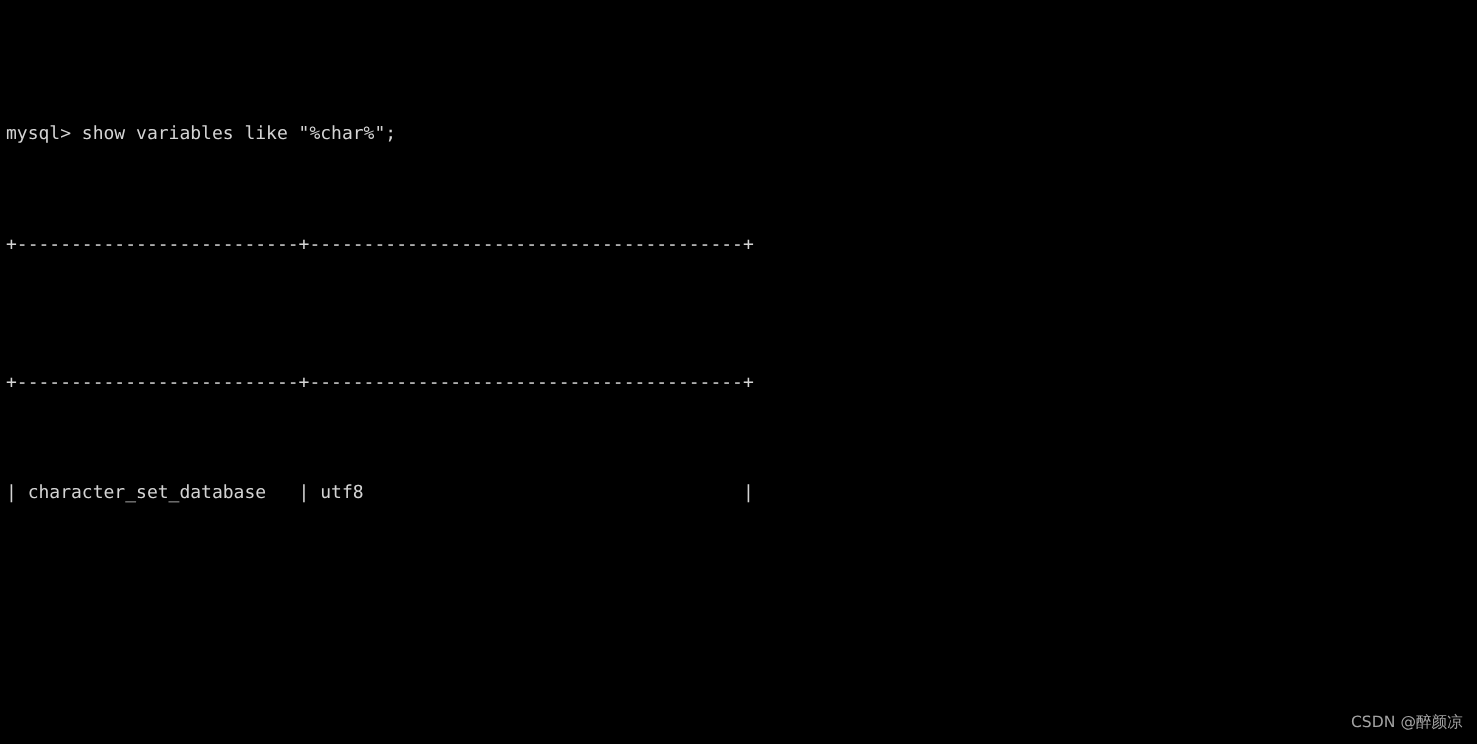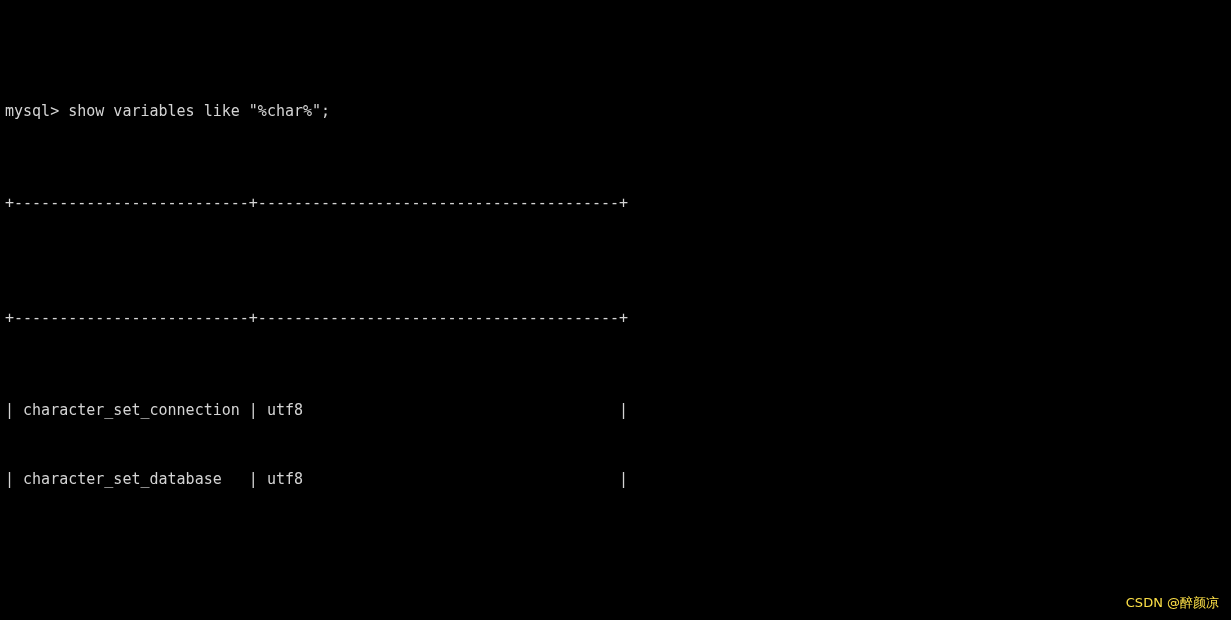--- a/index.html
+++ b/index.html
@@ -32,21 +32,21 @@
   }
   .line {
     white-space: pre;
     height: 23px;
     font-family: "DejaVu Sans Mono", "Liberation Mono", monospace;
   }
   #watermark {
     position: absolute;
     right: 12px;
     bottom: 9px;
-    color: #fde047;
+    color: #a3a3a3;
     font-family: "DejaVu Sans", "Liberation Sans", sans-serif;
     font-size: 13px;
     line-height: 16px;
     white-space: pre;
     user-select: none;
     text-align: center;
   }
 </style>
 </head>
 <body>
@@ -56,21 +56,20 @@
   <div id="screen">
 
     
     <div class="line">mysql&gt; show variables like "%char%";</div>
 
     <div class="line">+--------------------------+----------------------------------------+</div>
 
 
     <div class="line">+--------------------------+----------------------------------------+</div>
 
-    <div class="line">| character_set_connection | utf8                                   |</div>
     <div class="line">| character_set_database   | utf8                                   |</div>
     
     
     
     
     
 
     
 
     

